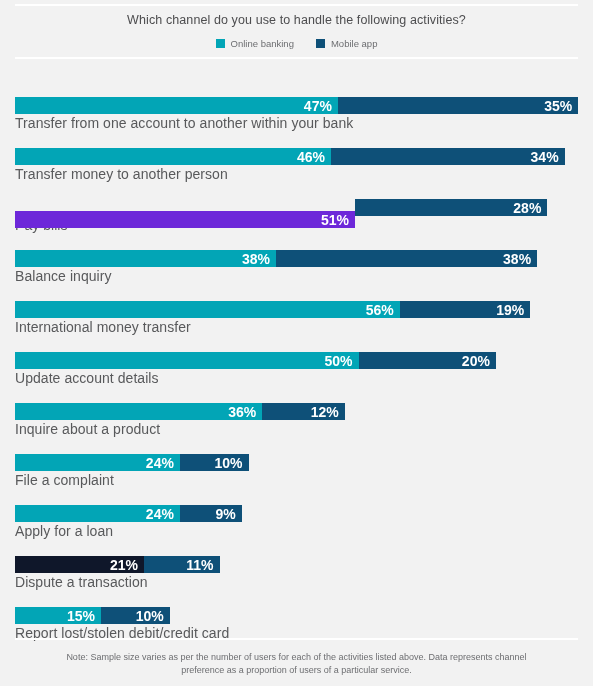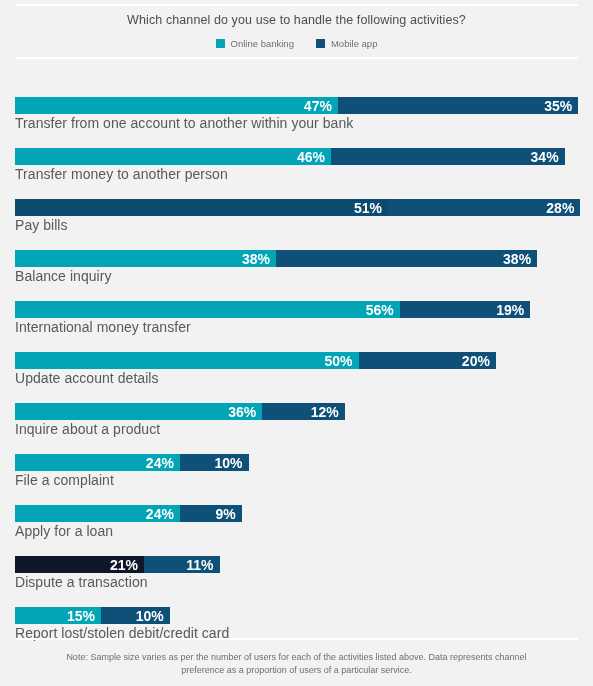--- a/index.html
+++ b/index.html
@@ -178,21 +178,21 @@
             <span class="seg-value">46%</span>
           </div>
           <div class="seg seg-mobile" style="width: 233.58px; background: rgb(14, 80, 120);">
             <span class="seg-value">34%</span>
           </div>
         </div>
       </div>
       <div class="row">
         <div class="row-label">Pay bills</div>
         <div class="bar-track">
-          <div class="seg seg-online" style="width: 373px; background: #0c4a6e;">
+          <div class="seg seg-online" style="width: 340px; background: #6d28d9; margin-top: 12px;">
             <span class="seg-value">51%</span>
           </div>
           <div class="seg seg-mobile" style="width: 192.36px; background: rgb(14, 80, 120);">
             <span class="seg-value">28%</span>
           </div>
         </div>
       </div>
       <div class="row">
         <div class="row-label">Balance inquiry</div>
         <div class="bar-track">

